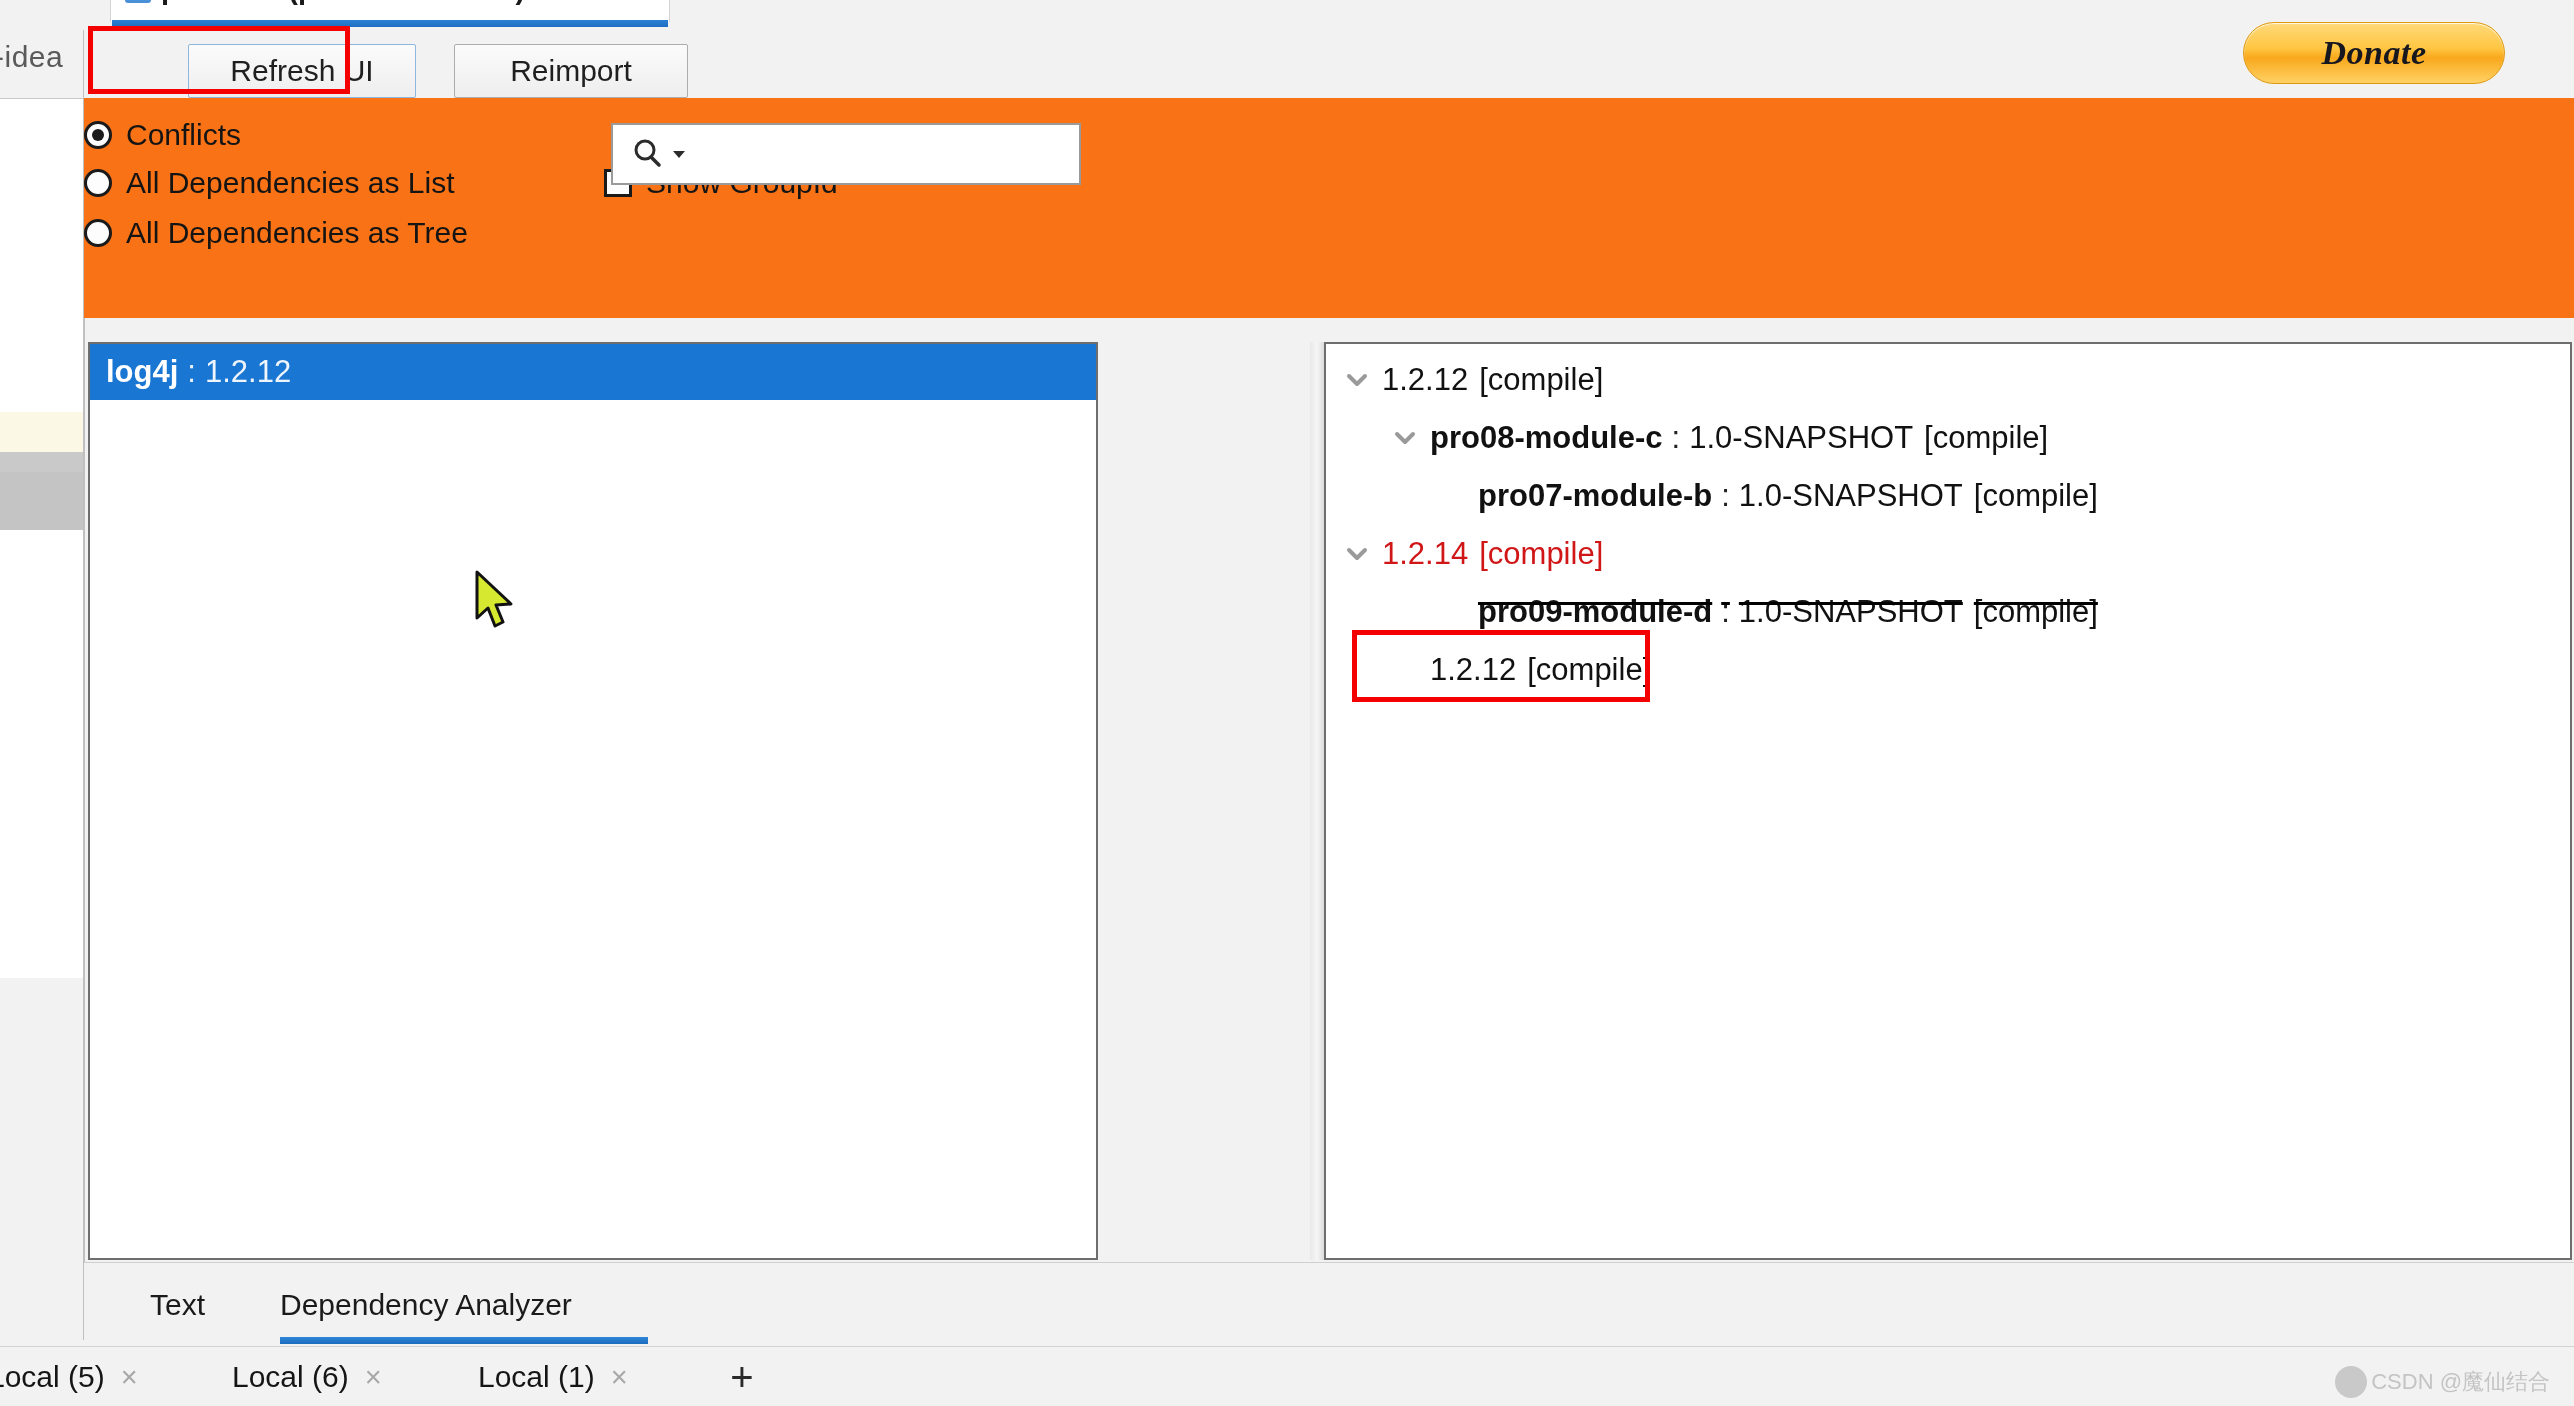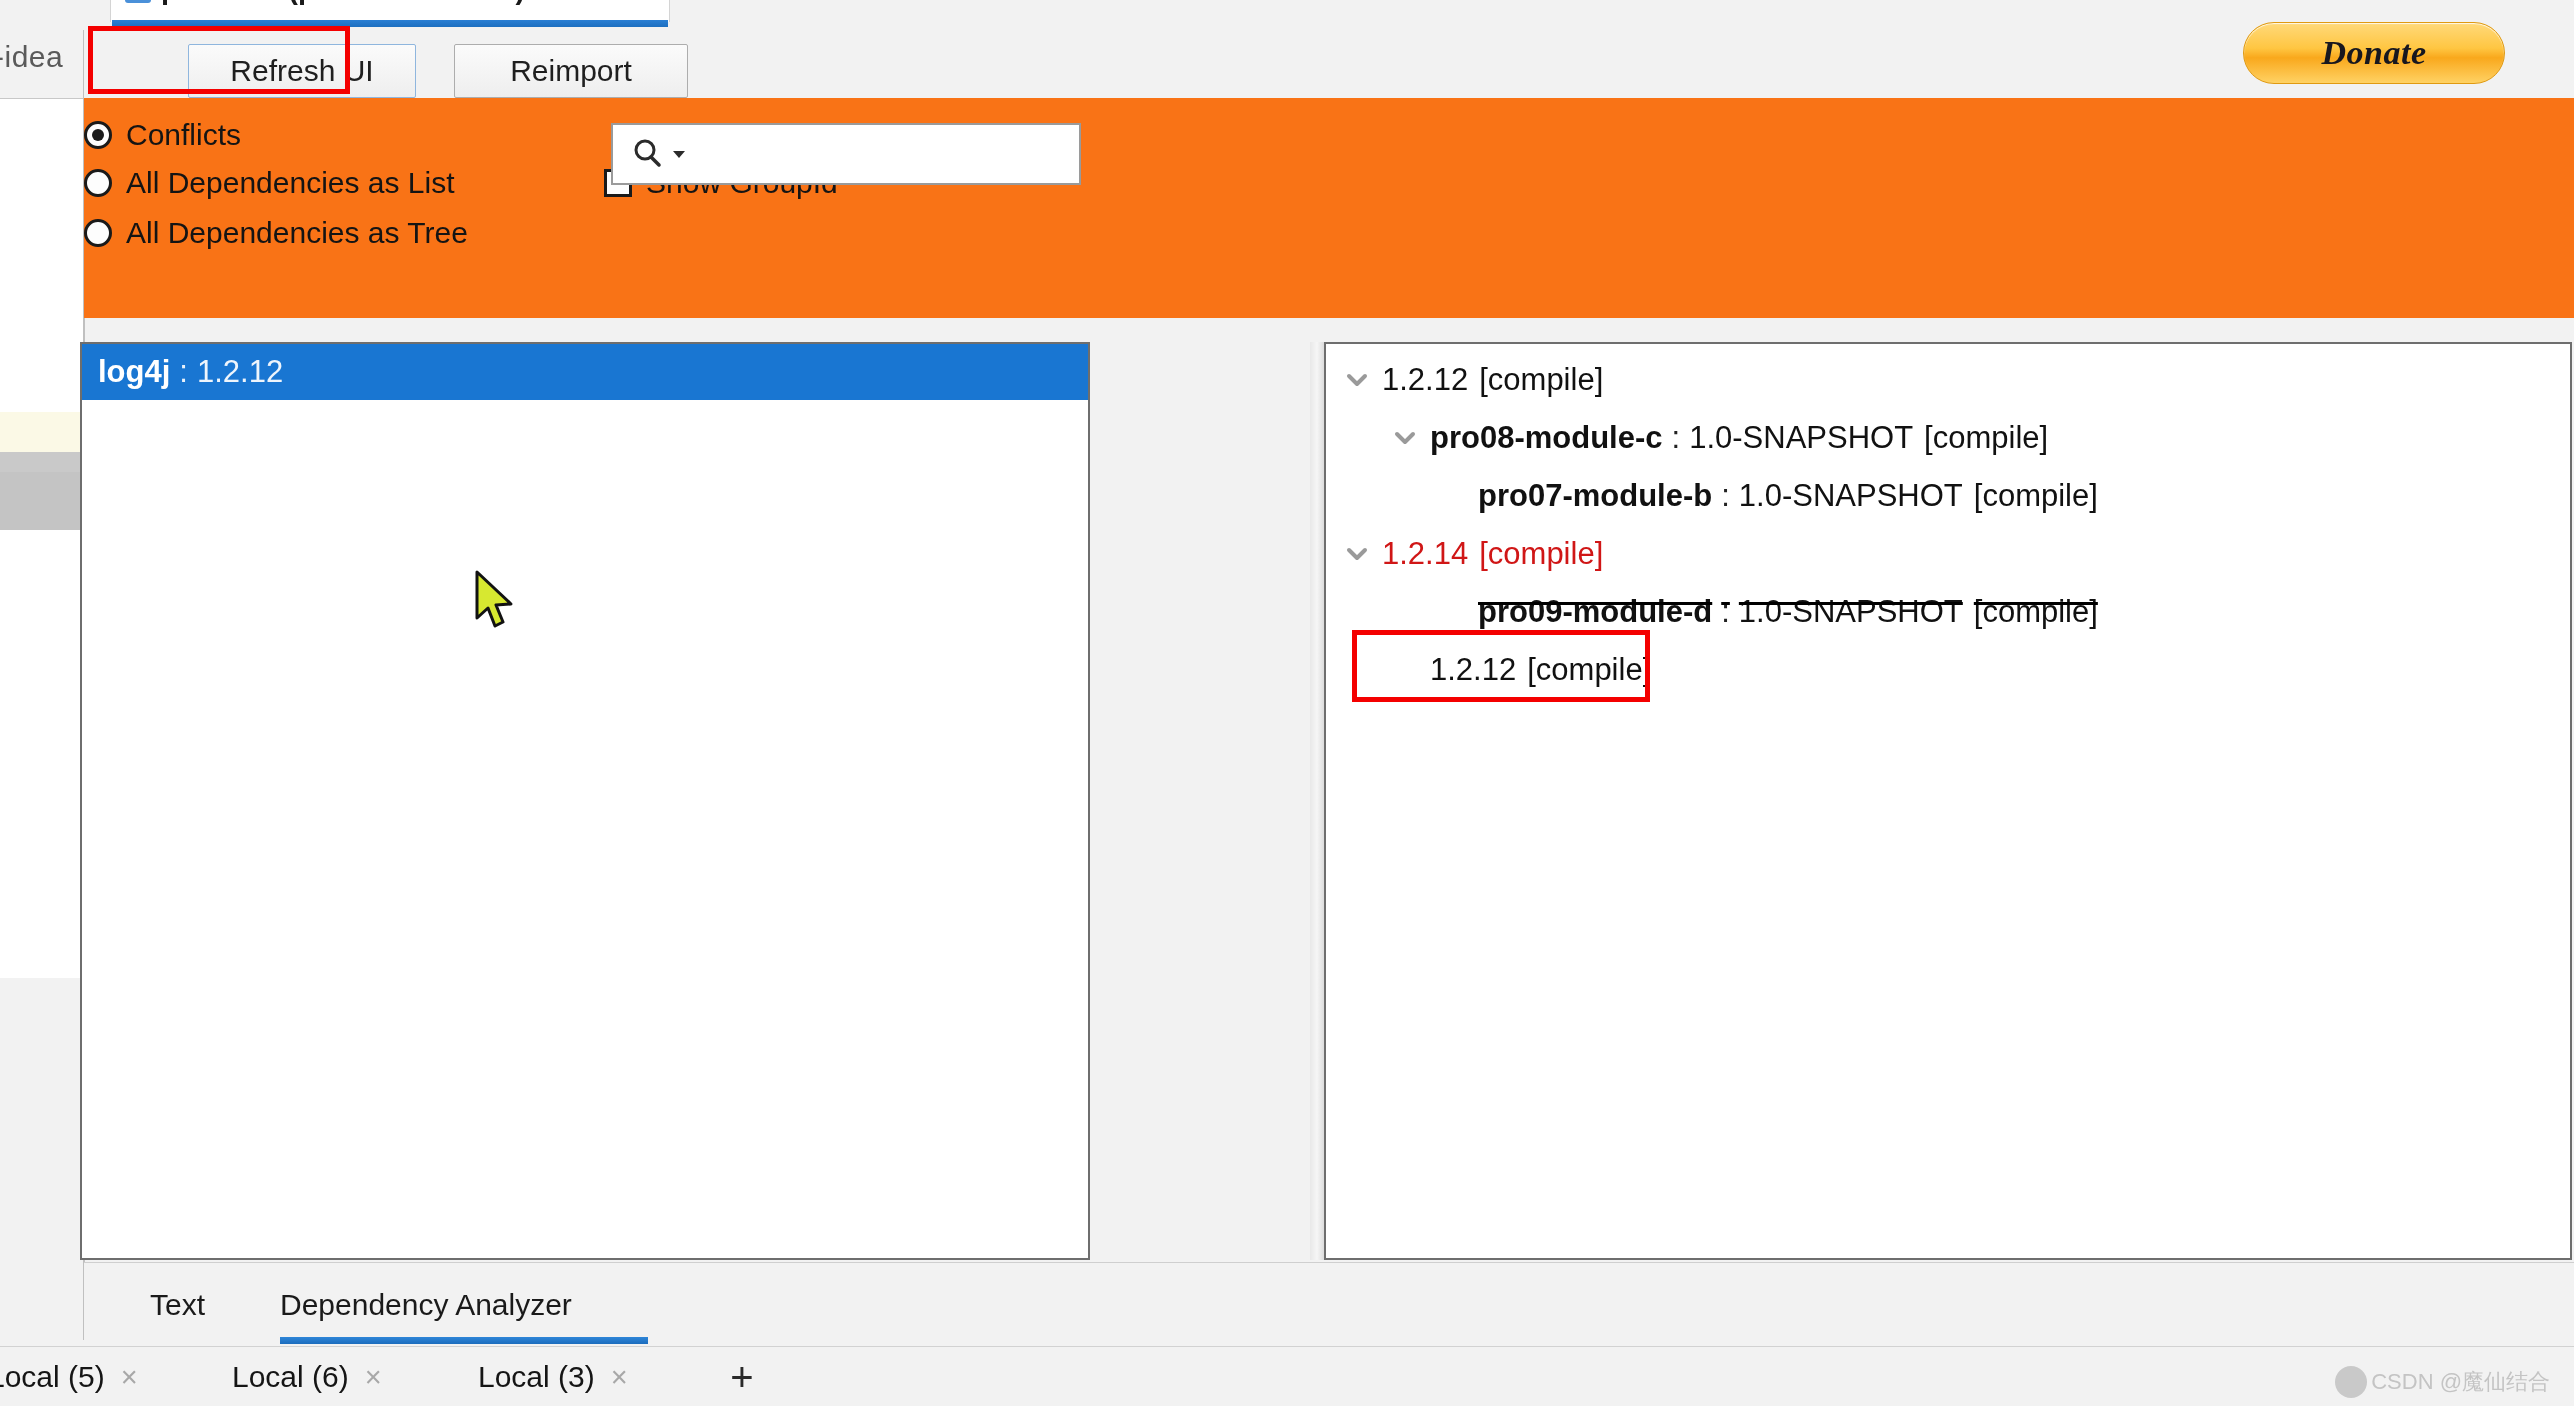--- a/index.html
+++ b/index.html
@@ -236,21 +236,21 @@
     width: 380px;
   }
 
   
   .panel {
     position: absolute;
     background: #ffffff;
     border: 2px solid #6e6e6e;
     overflow: hidden;
   }
-  #panel-left  { left: 80px;  top: 342px; width: 1010px; height: 918px; }
+  #panel-left  { left: 88px;  top: 342px; width: 1010px; height: 918px; }
   #panel-right { left: 1324px; top: 342px; width: 1248px; height: 918px; }
 
   .splitter {
     position: absolute;
     left: 1310px; top: 342px;
     width: 14px; height: 918px;
     background: linear-gradient(to right, #e8e8e8, #f6f6f6, #dcdcdc);
     cursor: col-resize;
   }
 
@@ -537,21 +537,21 @@
   <div class="statusbar">
     <div class="sbtab" id="sbtab-1">
       <span class="sb-label">Local (5)</span>
       <span class="sb-close">×</span>
     </div>
     <div class="sbtab" id="sbtab-2">
       <span class="sb-label">Local (6)</span>
       <span class="sb-close">×</span>
     </div>
     <div class="sbtab" id="sbtab-3">
-      <span class="sb-label">Local (3)</span>
+      <span class="sb-label">Local (1)</span>
       <span class="sb-close">×</span>
     </div>
     <div id="sb-add">+</div>
 
     <div class="watermark">
       <span class="gear"></span>
       <span>CSDN @魔仙结合</span>
     </div>
   </div>
 

